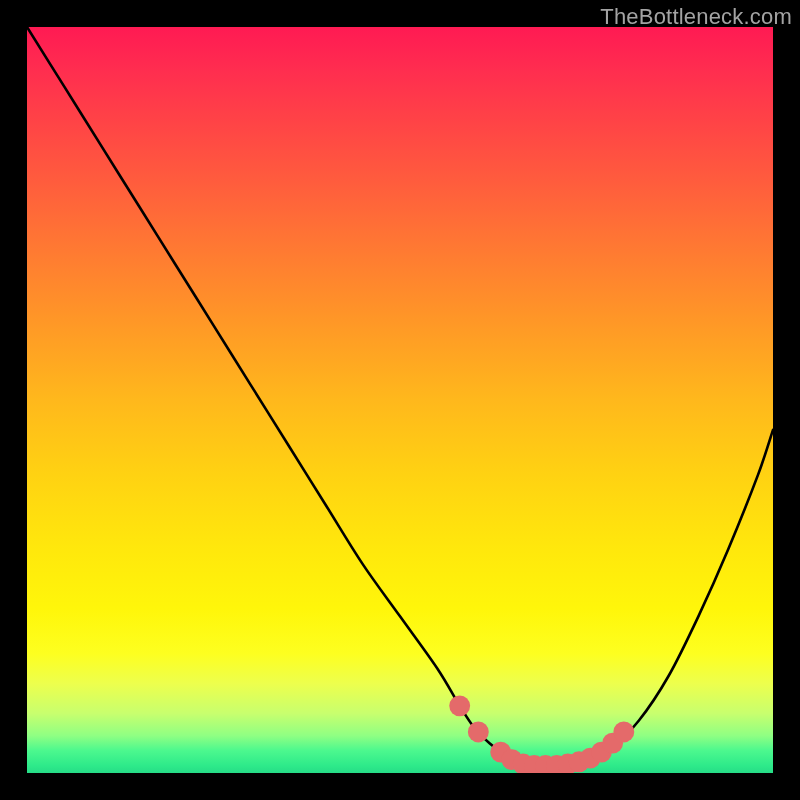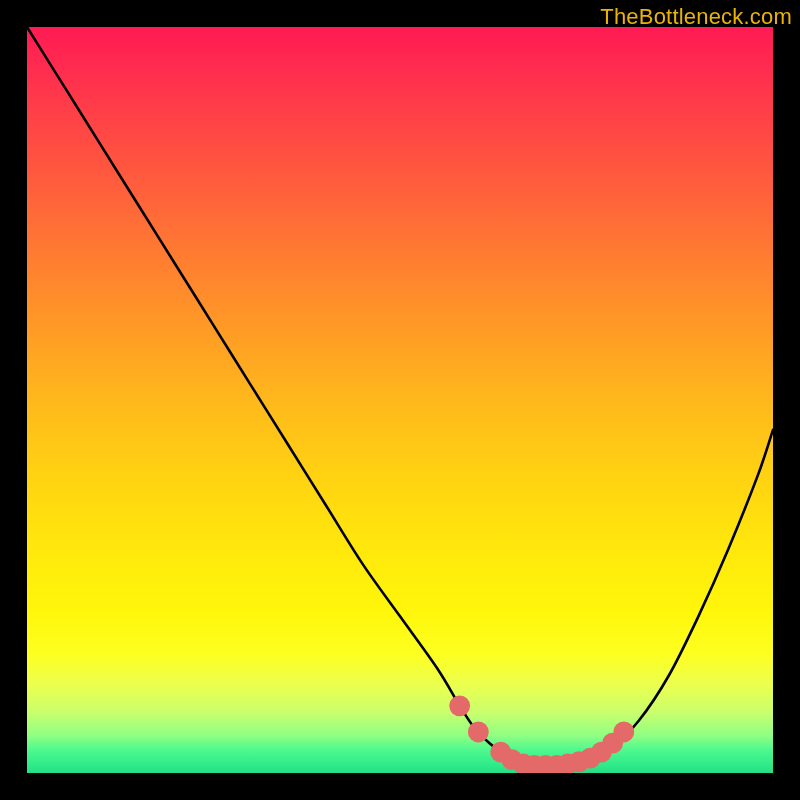--- a/index.html
+++ b/index.html
@@ -44,21 +44,21 @@
   .plot {
     position: absolute;
     left: 0; top: 0;
     width: 746px;
     height: 746px;
   }
   .watermark {
     position: absolute;
     top: 4px;
     right: 8px;
-    color: #eab308;
+    color: #a3a3a3;
     font-size: 22px;
     font-weight: 500;
     letter-spacing: 0.2px;
     user-select: none;
   }
 </style>
 </head>
 <body>
 
 <div class="frame">

